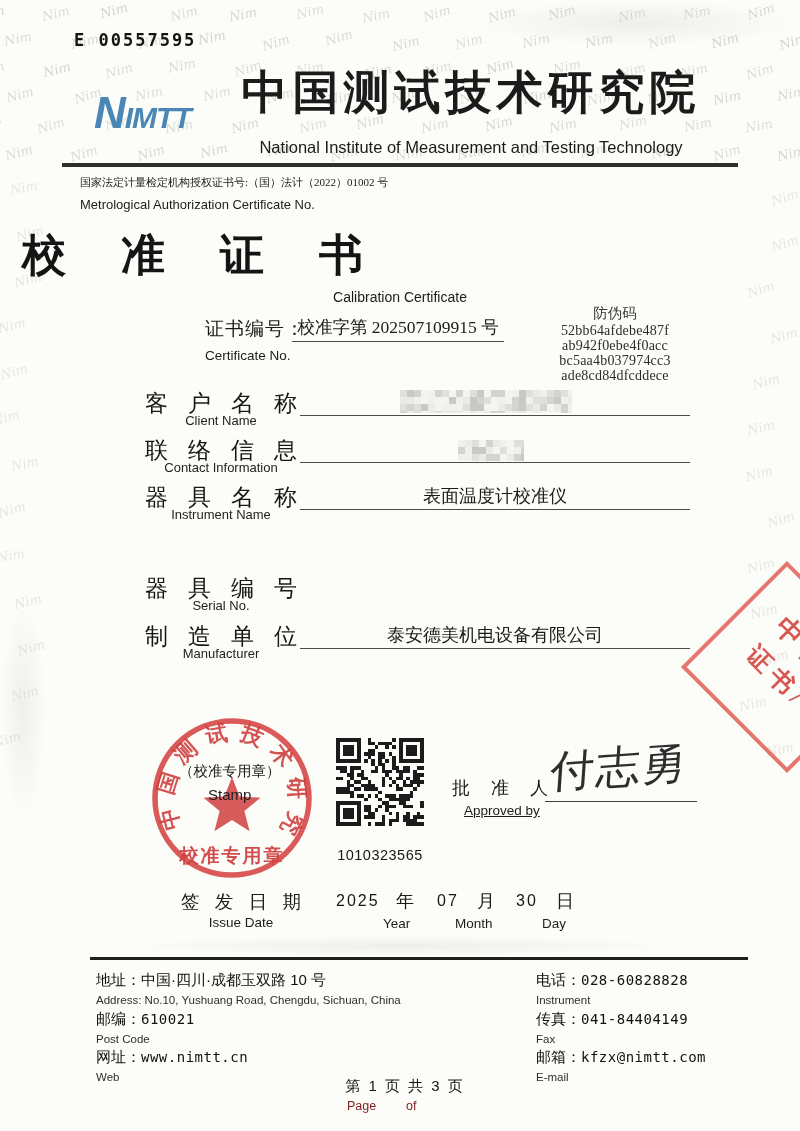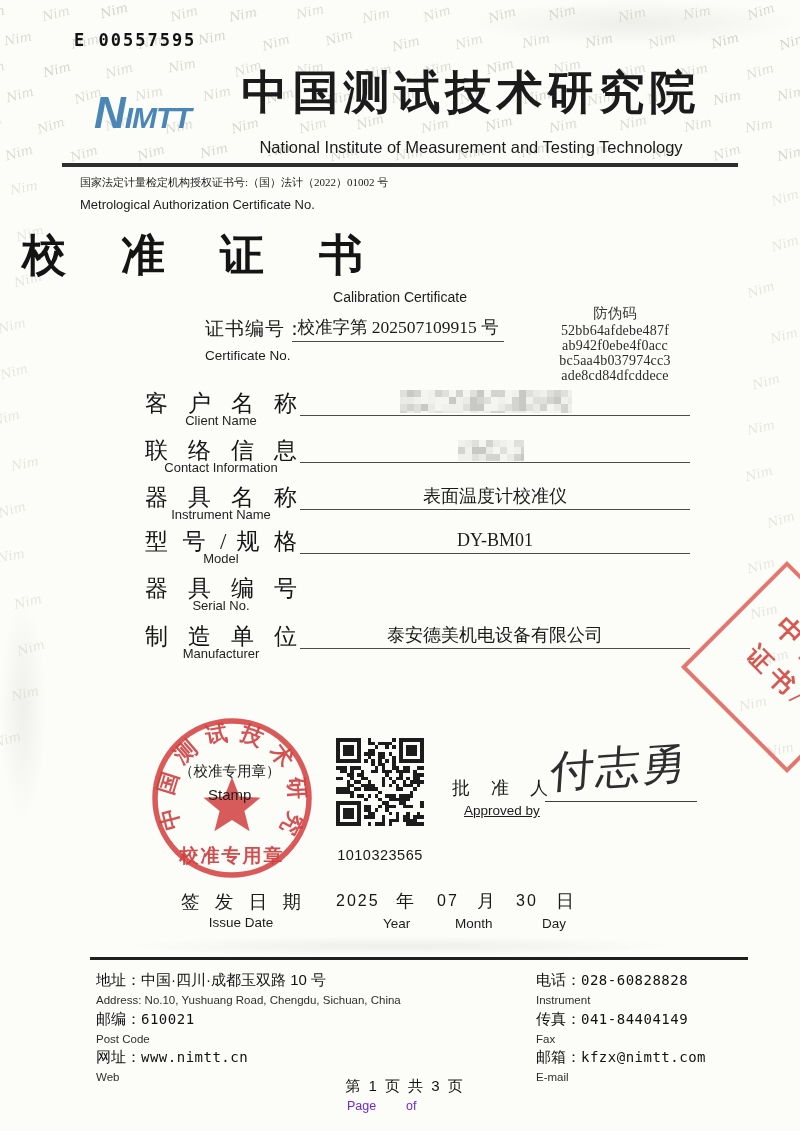--- a/index.html
+++ b/index.html
@@ -69,21 +69,21 @@
   .issue-en{left:181px;top:915px;width:120px;text-align:center;font:13.5px "Liberation Sans",sans-serif;color:#1c1c1c;z-index:2;}
   .date-num{font:16px "Liberation Sans",sans-serif;letter-spacing:2px;color:#161616;z-index:2;}
   .date-unit{font-size:18px;letter-spacing:2px;z-index:2;}
   .date-sub{font:13.5px "Liberation Sans",sans-serif;color:#1c1c1c;z-index:2;}
   
   .frule{left:90px;top:957px;width:658px;height:2.5px;background:#1f1f1f;z-index:2;}
   .f-cn{font:15px "Liberation Sans",sans-serif;color:#101010;z-index:2;white-space:nowrap;}
   .f-en{font:11.5px "Liberation Sans",sans-serif;color:#2e2e2e;z-index:2;}
   .f-val-mono{font-family:"DejaVu Sans Mono",monospace;font-size:14px;letter-spacing:.5px;}
   .page-cn{left:290px;top:1077px;width:230px;text-align:center;font:15px "Liberation Sans",sans-serif;letter-spacing:2px;color:#141414;z-index:2;}
-  .page-en{font:12.5px "Liberation Sans",sans-serif;color:#6d28d9;z-index:2;}
+  .page-en{font:12.5px "Liberation Sans",sans-serif;color:#7f1d1d;z-index:2;}
 </style>
 </head>
 <body>
 
 <div class="page">
 
   <div id="watermark">
       <span class="wm" style="left: -23.3415px; top: 5.11891px; transform: rotate(-10.6805deg); opacity: 0.924679;">Nim</span>
       <span class="wm" style="left: 42.0246px; top: 6.1366px; transform: rotate(-13.8311deg); opacity: 0.787956;">Nim</span>
       <span class="wm" style="left: 100.392px; top: 3.35789px; transform: rotate(-15.7011deg); opacity: 0.999258;">Nim</span>
@@ -360,27 +360,20 @@
           <i class="mcell" style="left: 56px; top: 14px; width: 7px; height: 7px; background: rgb(211, 211, 208);"></i>
           <i class="mcell" style="left: 63px; top: 14px; width: 7px; height: 7px; background: rgb(200, 200, 197);"></i>
         </span>
     </div>
   </div>
   <div class="frow" style="top:482px">
     <div class="flabel">器 具 名 称</div>
     <div class="fen">Instrument Name</div>
     <div class="fline">
       <span class="fvalue">表面温度计校准仪</span>
-    </div>
-  </div>
-  <div class="frow" style="top:526px">
-    <div class="flabel">型 号 / 规 格</div>
-    <div class="fen">Model</div>
-    <div class="fline">
-      <span class="fvalue">DY-BM01</span>
     </div>
   </div>
   <div class="frow" style="top:573px">
     <div class="flabel">器 具 编 号</div>
     <div class="fen">Serial No.</div>
   </div>
   <div class="frow" style="top:621px">
     <div class="flabel">制 造 单 位</div>
     <div class="fen">Manufacturer</div>
     <div class="fline">

